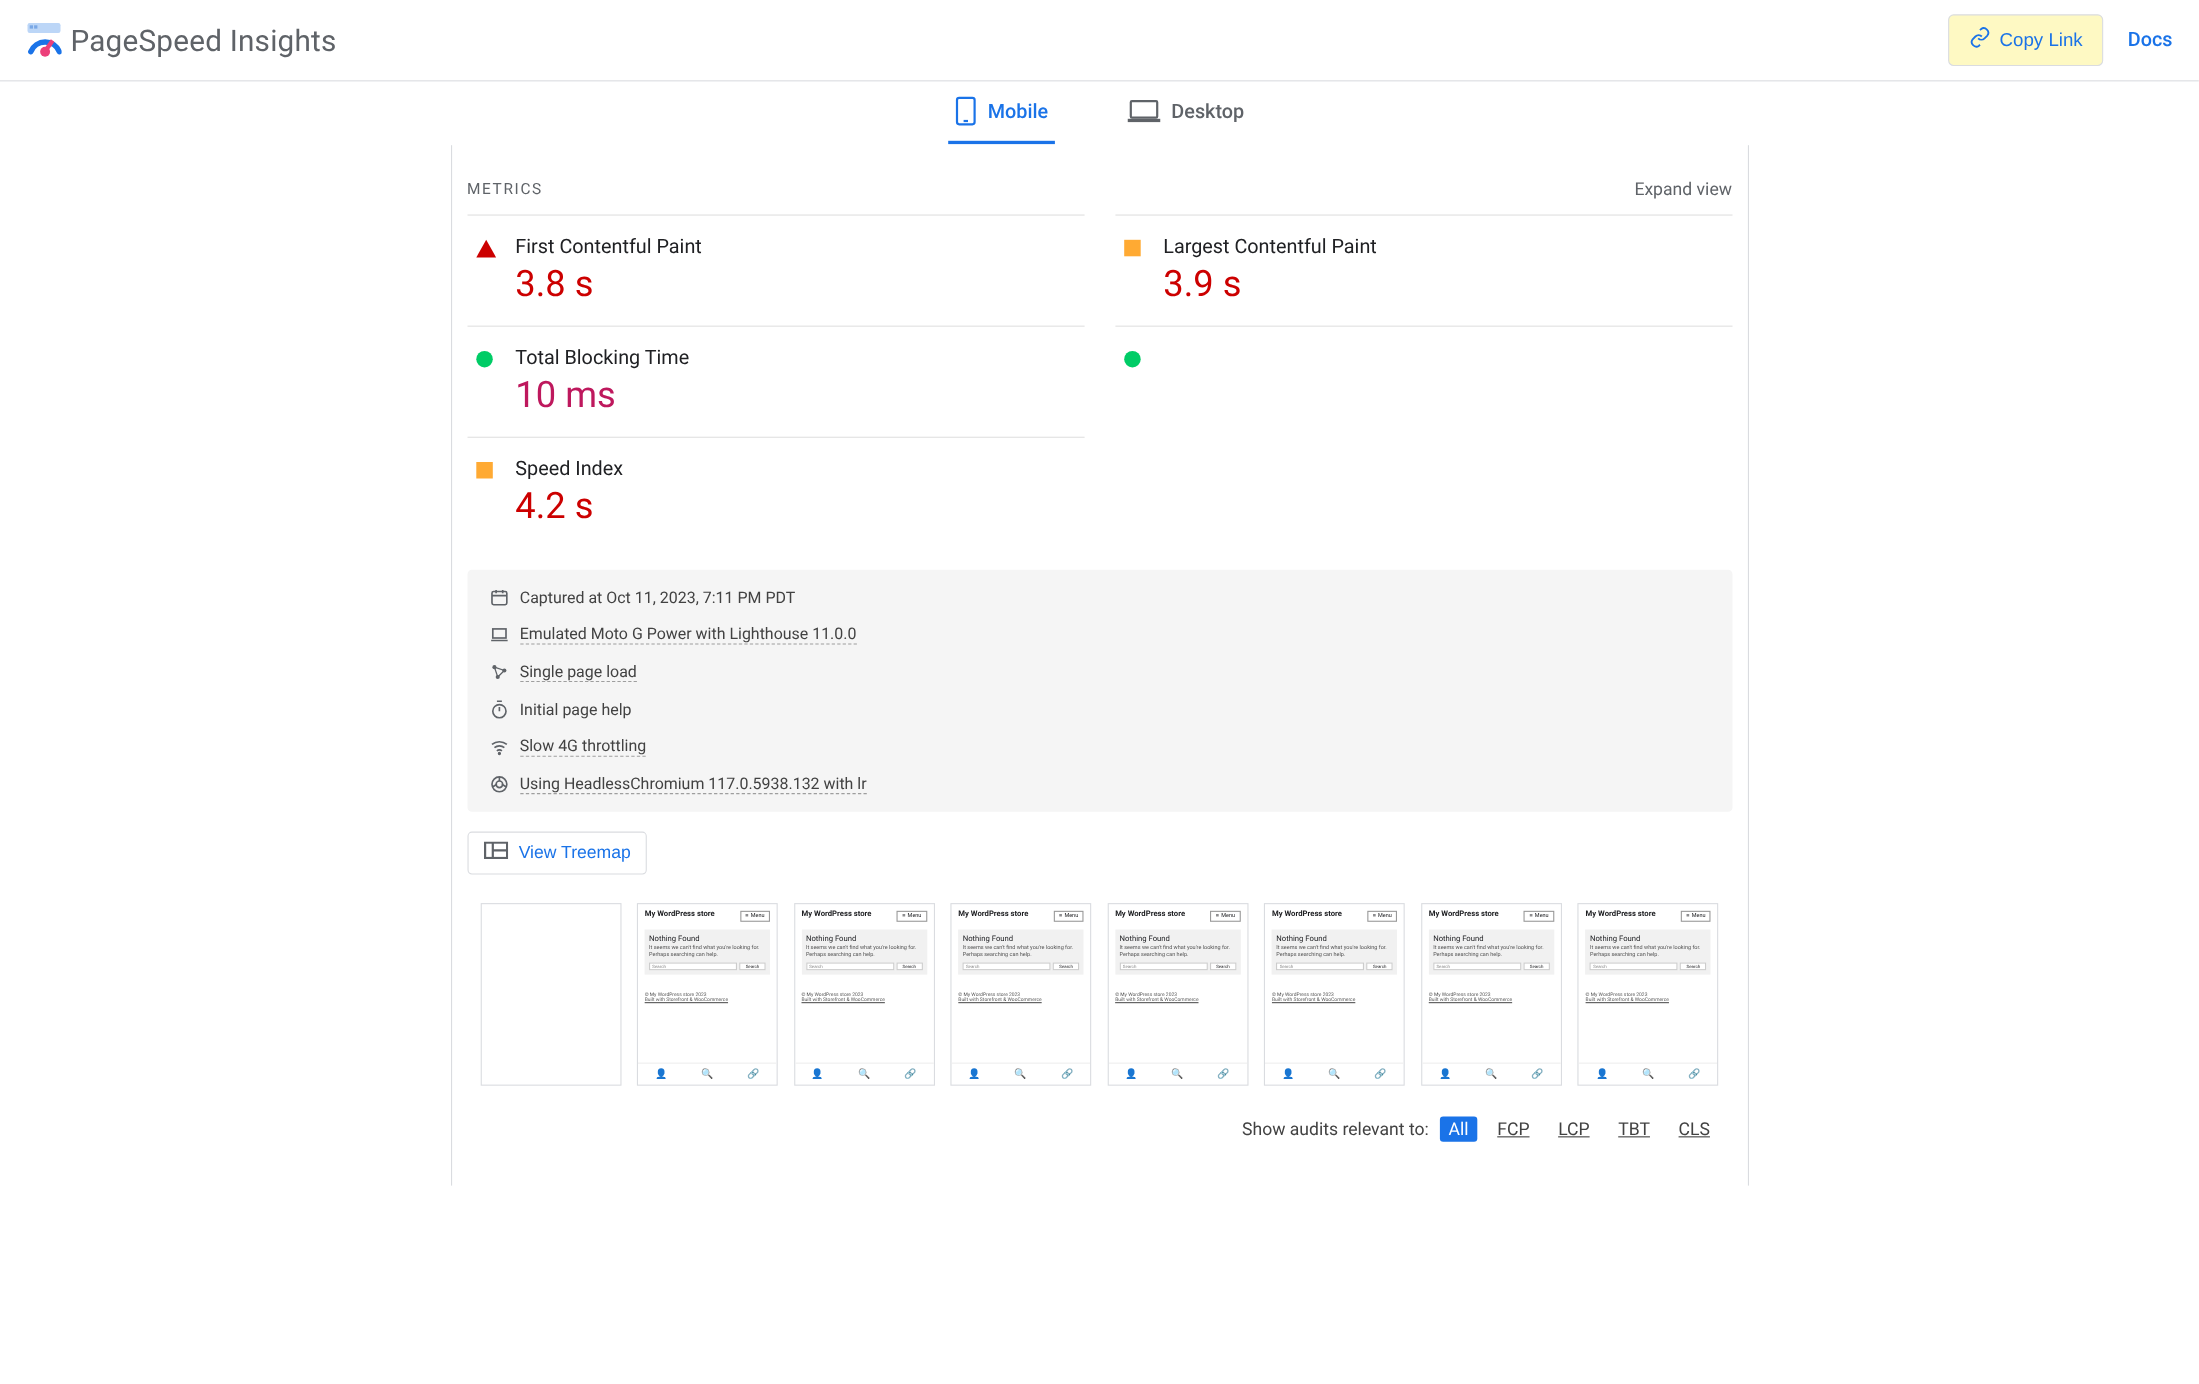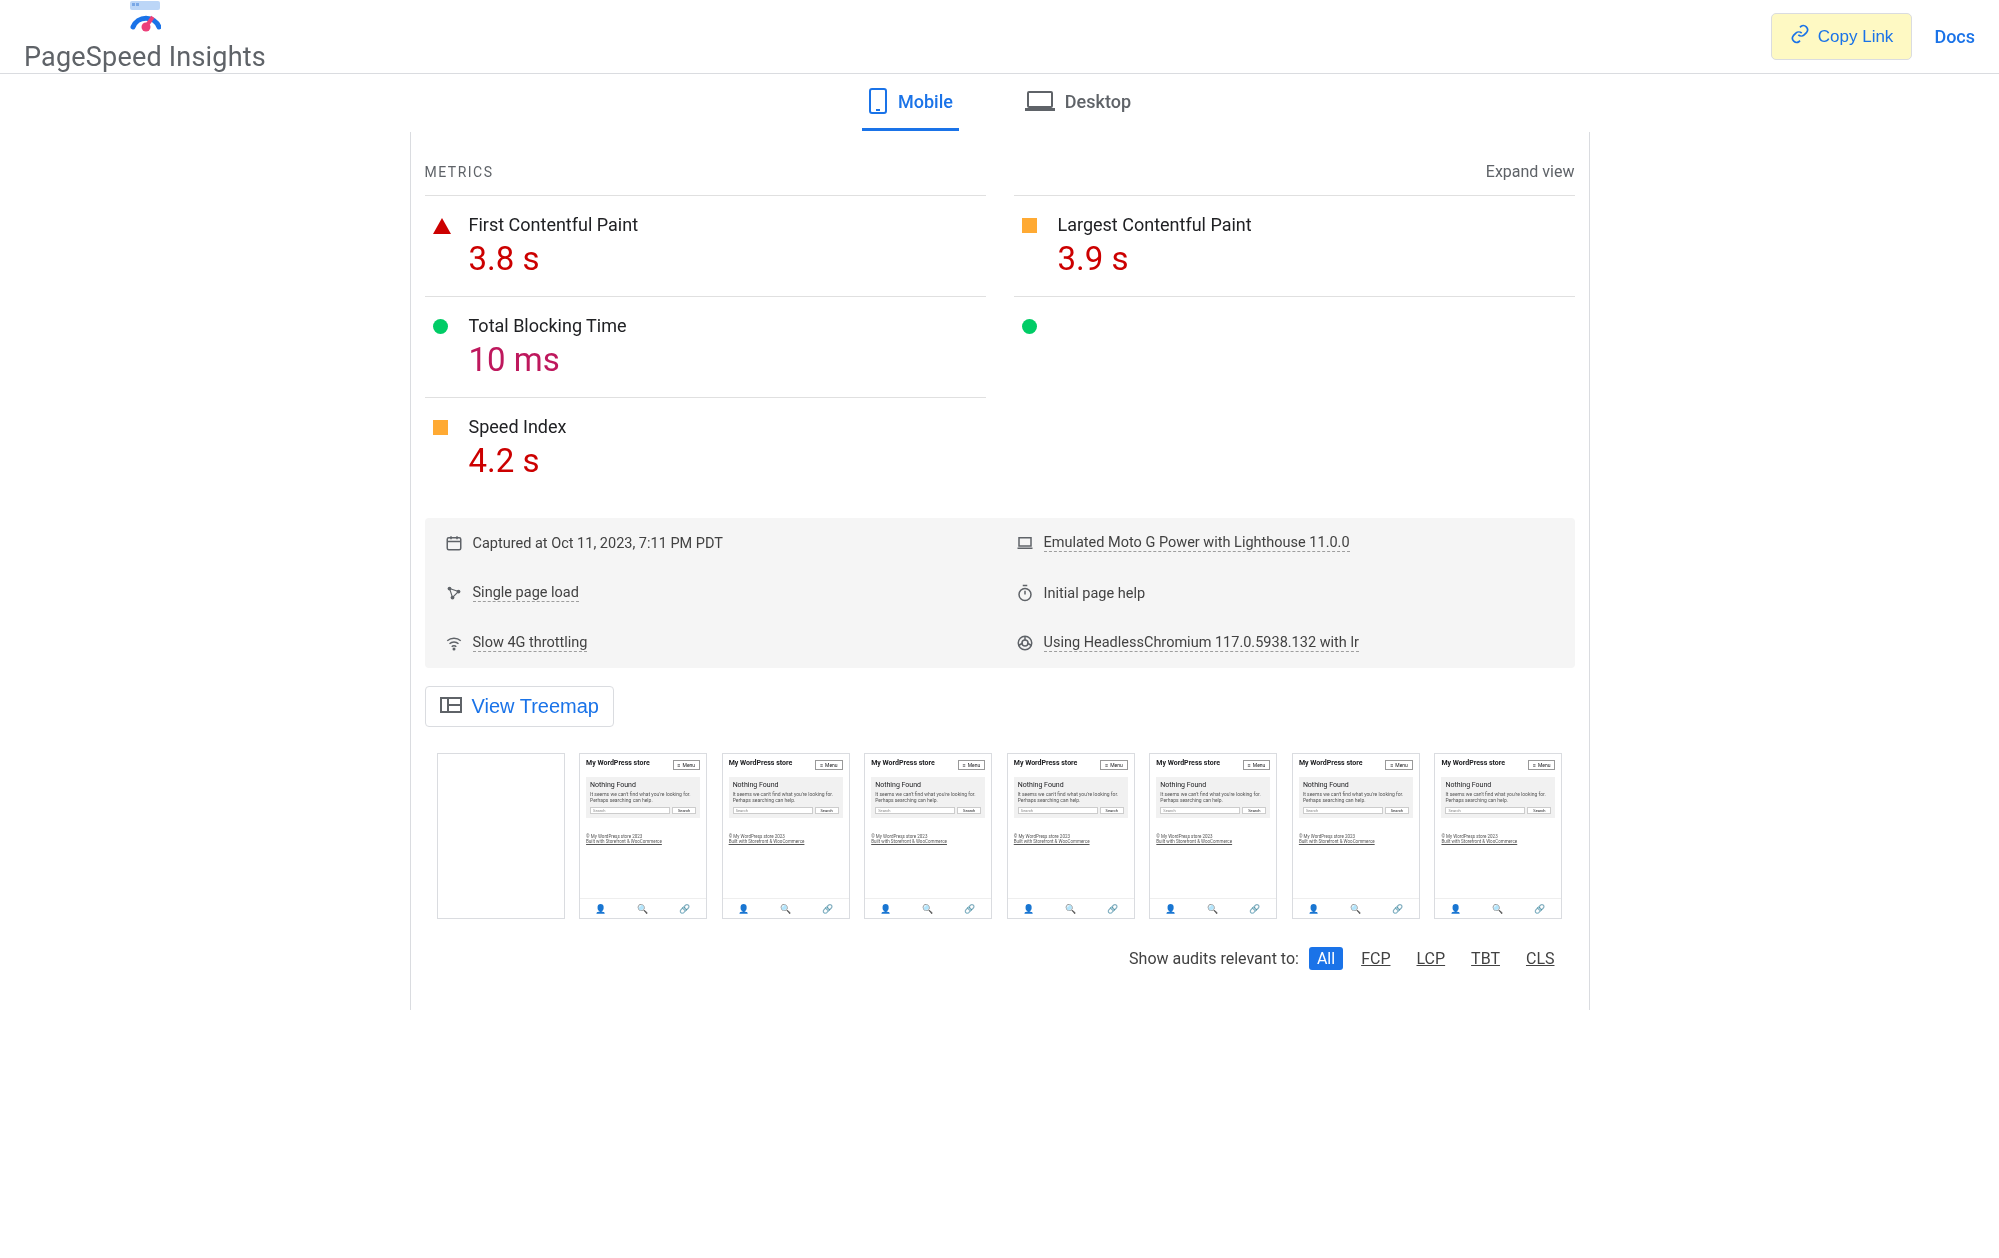--- a/index.html
+++ b/index.html
@@ -12,21 +12,21 @@
 
   
   .header {
     display: flex;
     align-items: center;
     justify-content: space-between;
     padding: 10px 24px;
     border-bottom: 1px solid #dadce0;
     height: 74px;
   }
-  .header-left { display: flex; align-items: center; gap: 8px; flex-direction: column; }
+  .header-left { display: flex; align-items: center; gap: 8px; }
   .logo-icon { width: 32px; height: 32px; position: relative; }
   .app-title {
     font-size: 27px;
     font-weight: 400;
     color: #5f6368;
     letter-spacing: 0.2px;
   }
   .header-right { display: flex; align-items: center; gap: 22px; }
   .copy-link-btn {
     display: flex;
@@ -139,39 +139,38 @@
   .val-red { color:#cc0000; }
   .val-green { color:#be185d; }
 
   
   .env-box {
     margin: 20px 14px 0 14px;
     background: #f5f5f5;
     border-radius: 4px;
     padding: 16px 20px;
     display: grid;
-    grid-template-columns: 1fr 1fr;
+    grid-template-columns: 1fr;
     row-gap: 16px;
     column-gap: 20px;
-    gap: 32px;
   }
   .env-item {
     display:flex; align-items:center; gap:10px;
     font-size:14.5px; color:#424242;
   }
   .env-item .env-text { border-bottom: 1px dashed #9e9e9e; }
   .env-item .env-text.plain { border-bottom: none; }
   .env-icon { width:18px; height:18px; color:#5f6368; flex-shrink:0; display:flex; align-items:center; }
 
   
   .treemap-btn {
     display:inline-flex; align-items:center; gap:10px;
     border:1px solid #dadce0; border-radius:4px;
     padding:8px 14px; margin:18px 14px 0 14px;
-    color:#1a73e8; font-size:20px; font-weight:500;
+    color:#1a73e8; font-size:16px; font-weight:500;
     cursor:pointer; background:#fff;
   }
 
   
   .filmstrip {
     display:flex; gap:14px; padding: 26px 26px 0 26px;
     justify-content: space-between;
   }
   .frame {
     width: 128px; height: 166px;

